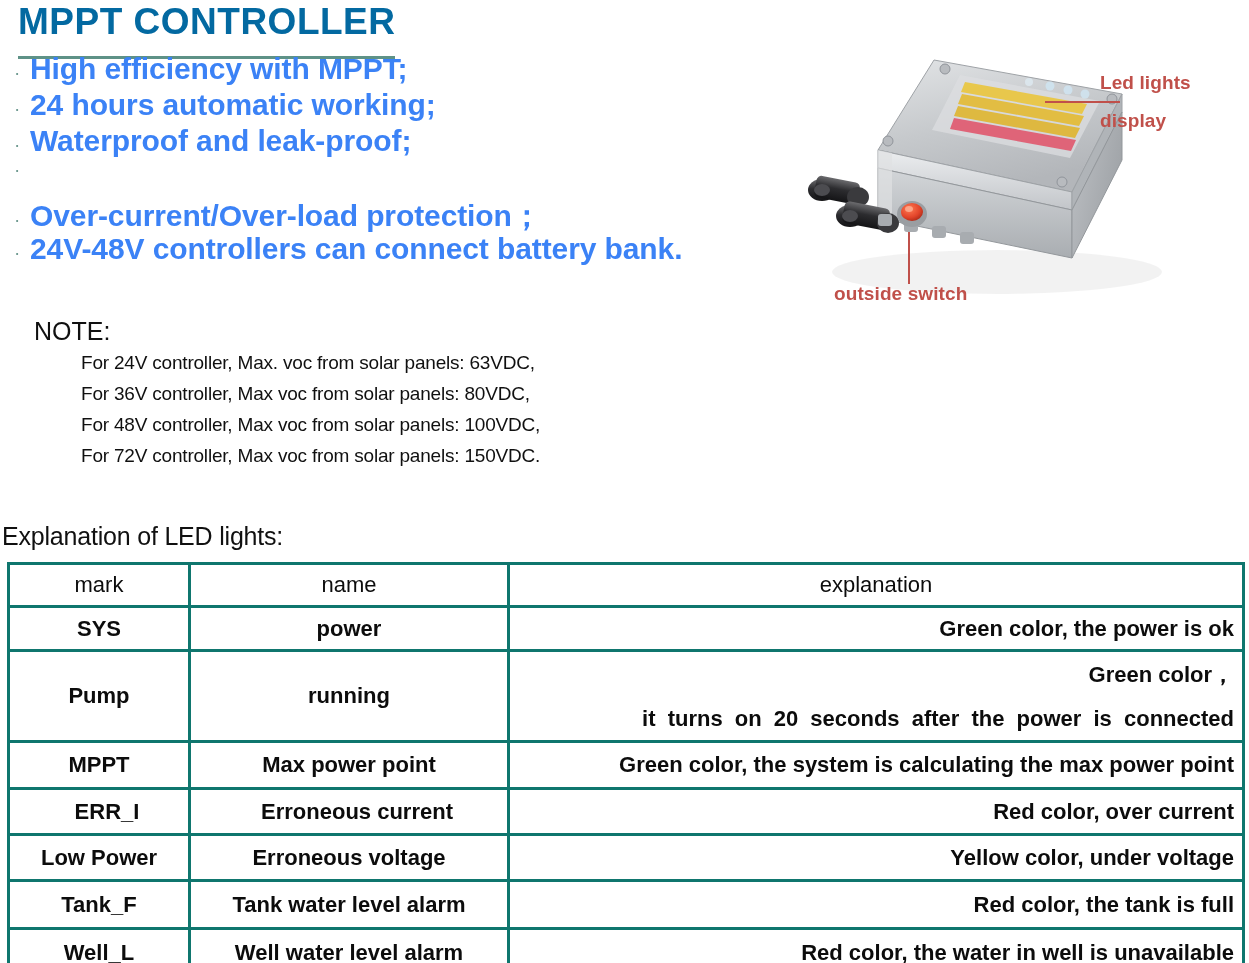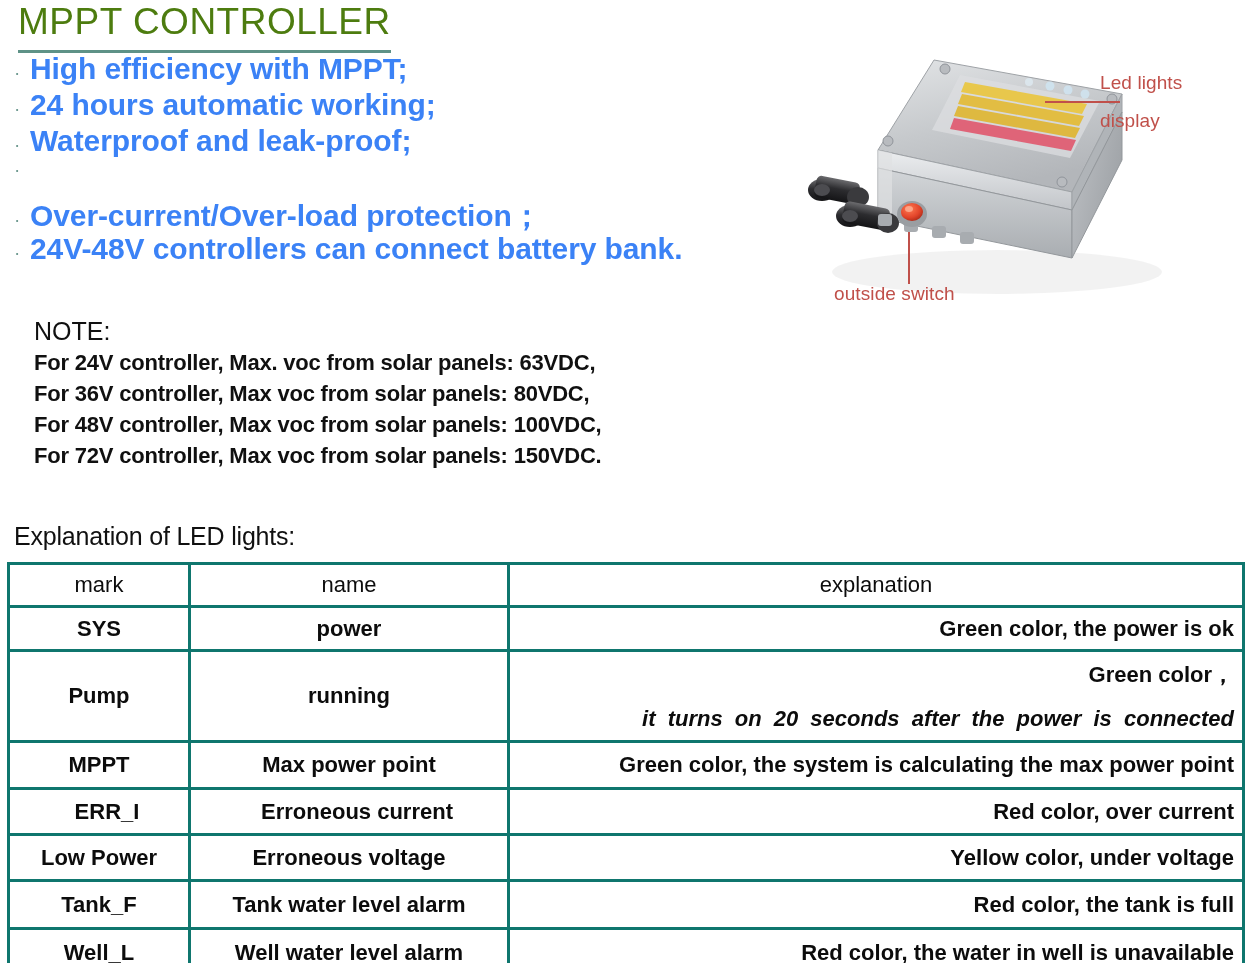--- a/index.html
+++ b/index.html
@@ -24,26 +24,26 @@
   }
 
   
   .title-block {
     position: absolute;
     left: 18px;
     top: 2px;
   }
   .main-title {
     font-size: 37px;
-    font-weight: 400;
+    font-weight: 700;
     letter-spacing: 0.5px;
-    color: #4d7c0f;
+    color: #0369a1;
     line-height: 40px;
     white-space: nowrap;
-    padding-bottom: 8px;
+    padding-bottom: 14px;
     border-bottom: 3px solid #5e9287;
     display: inline-block;
   }
 
   
   .features {
     position: absolute;
     left: 14px;
     top: 52px;
     width: 760px;
@@ -69,59 +69,60 @@
     white-space: nowrap;
   }
 
   
   .note-block {
     position: absolute;
     left: 34px;
     top: 316px;
   }
   .note-line {
-    font-size: 22px;
-    font-weight: 700;
+    font-size: 19px;
+    font-weight: 400;
     color: #101010;
     line-height: 31px;
     white-space: nowrap;
     letter-spacing: -0.2px;
+    margin-left: 47px;
   }
   .note-heading {
     font-size: 25px;
     font-weight: 400;
     color: #101010;
     line-height: 31px;
   }
 
   
   .explanation-caption {
     position: absolute;
-    left: 14px;
+    left: 2px;
     top: 522px;
     font-size: 25px;
     font-weight: 400;
     color: #101010;
     letter-spacing: -0.2px;
     white-space: nowrap;
   }
 
   
   .photo {
     position: absolute;
     left: 782px;
     top: 42px;
     width: 467px;
     height: 290px;
   }
   .photo svg { display: block; }
   .callout-text {
     position: absolute;
     font-size: 19px;
-    font-weight: 400;
+    font-weight: 700;
     color: #c0504a;
     white-space: nowrap;
     letter-spacing: 0.1px;
   }
   .callout-led-1 { left: 1100px; top: 72px; }
   .callout-led-2 { left: 1100px; top: 110px; }
   .callout-switch { left: 834px; top: 283px; }
   .leader {
     position: absolute;
     background: #c0504a;
@@ -167,21 +168,20 @@
   .row-erri   td { height: 43px; padding-left: 24px; }
   .row-low    td { height: 43px; }
   .row-tank   td { height: 45px; }
   .row-well   td { height: 45px; }
 
   .expl-line-1 { display: block; }
   .expl-line-2 {
     display: block;
     margin-top: 16px;
     word-spacing: 6px;
-    font-style: italic;
   }
 </style>
 </head>
 <body>
 
 <div class="page">
 
   <div class="title-block">
     <div class="main-title">MPPT CONTROLLER</div>
   </div>

